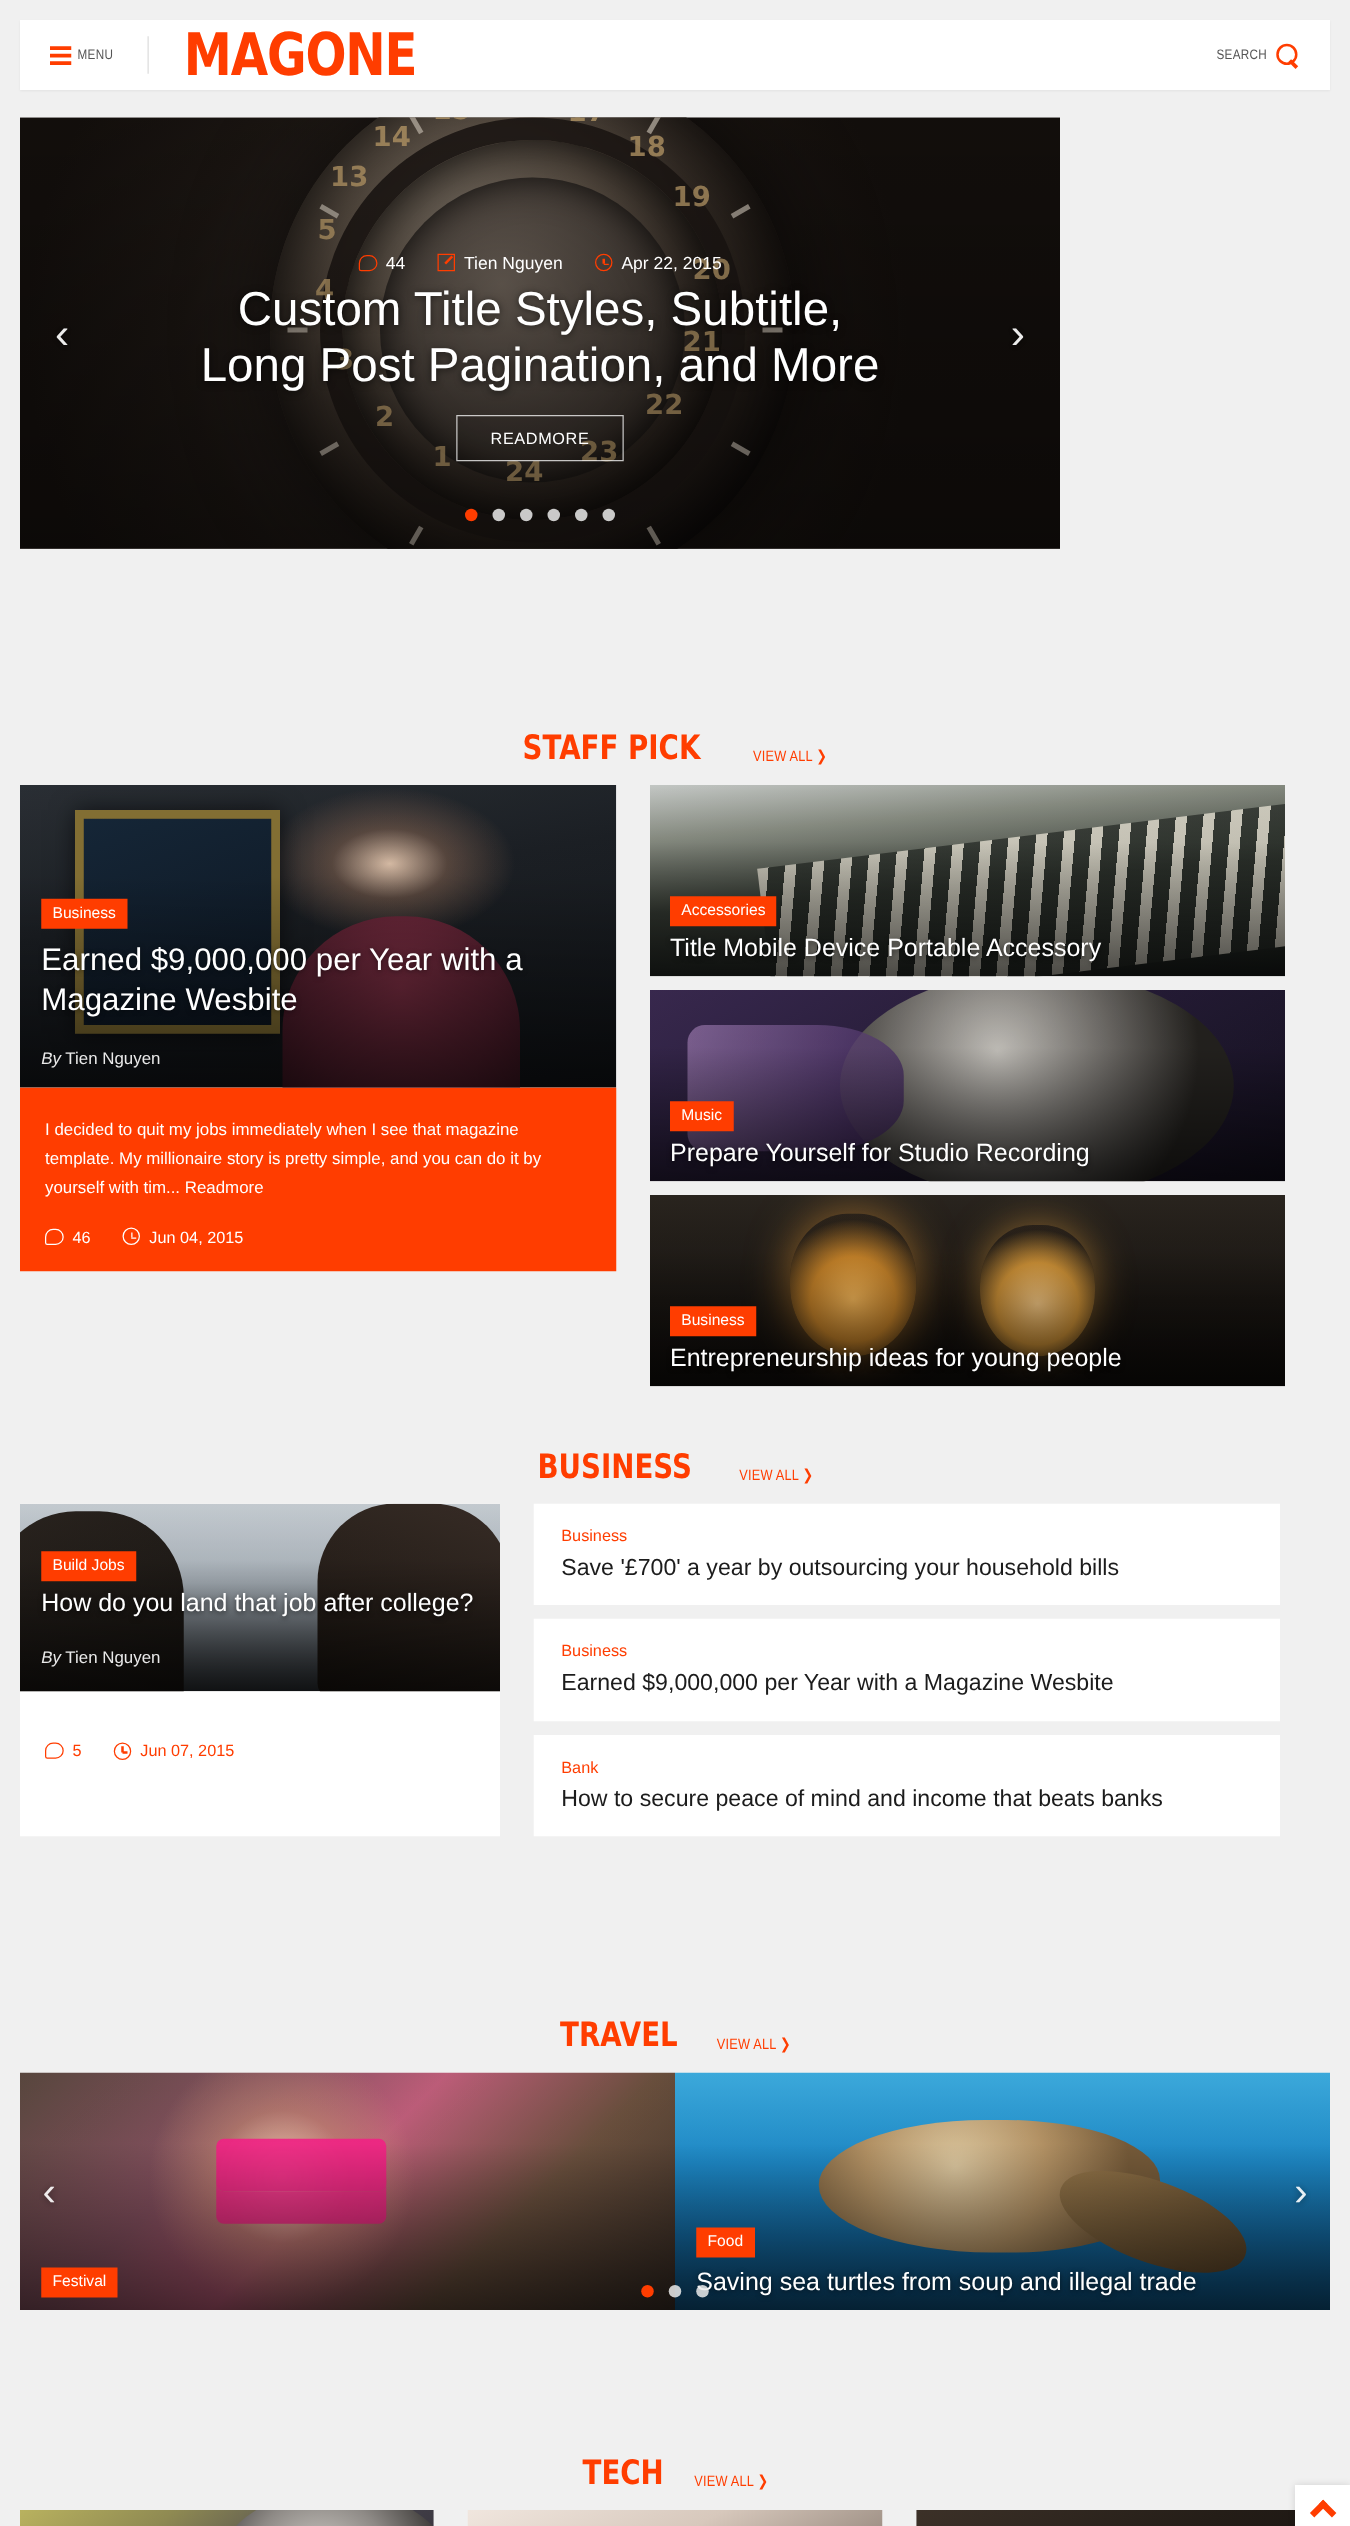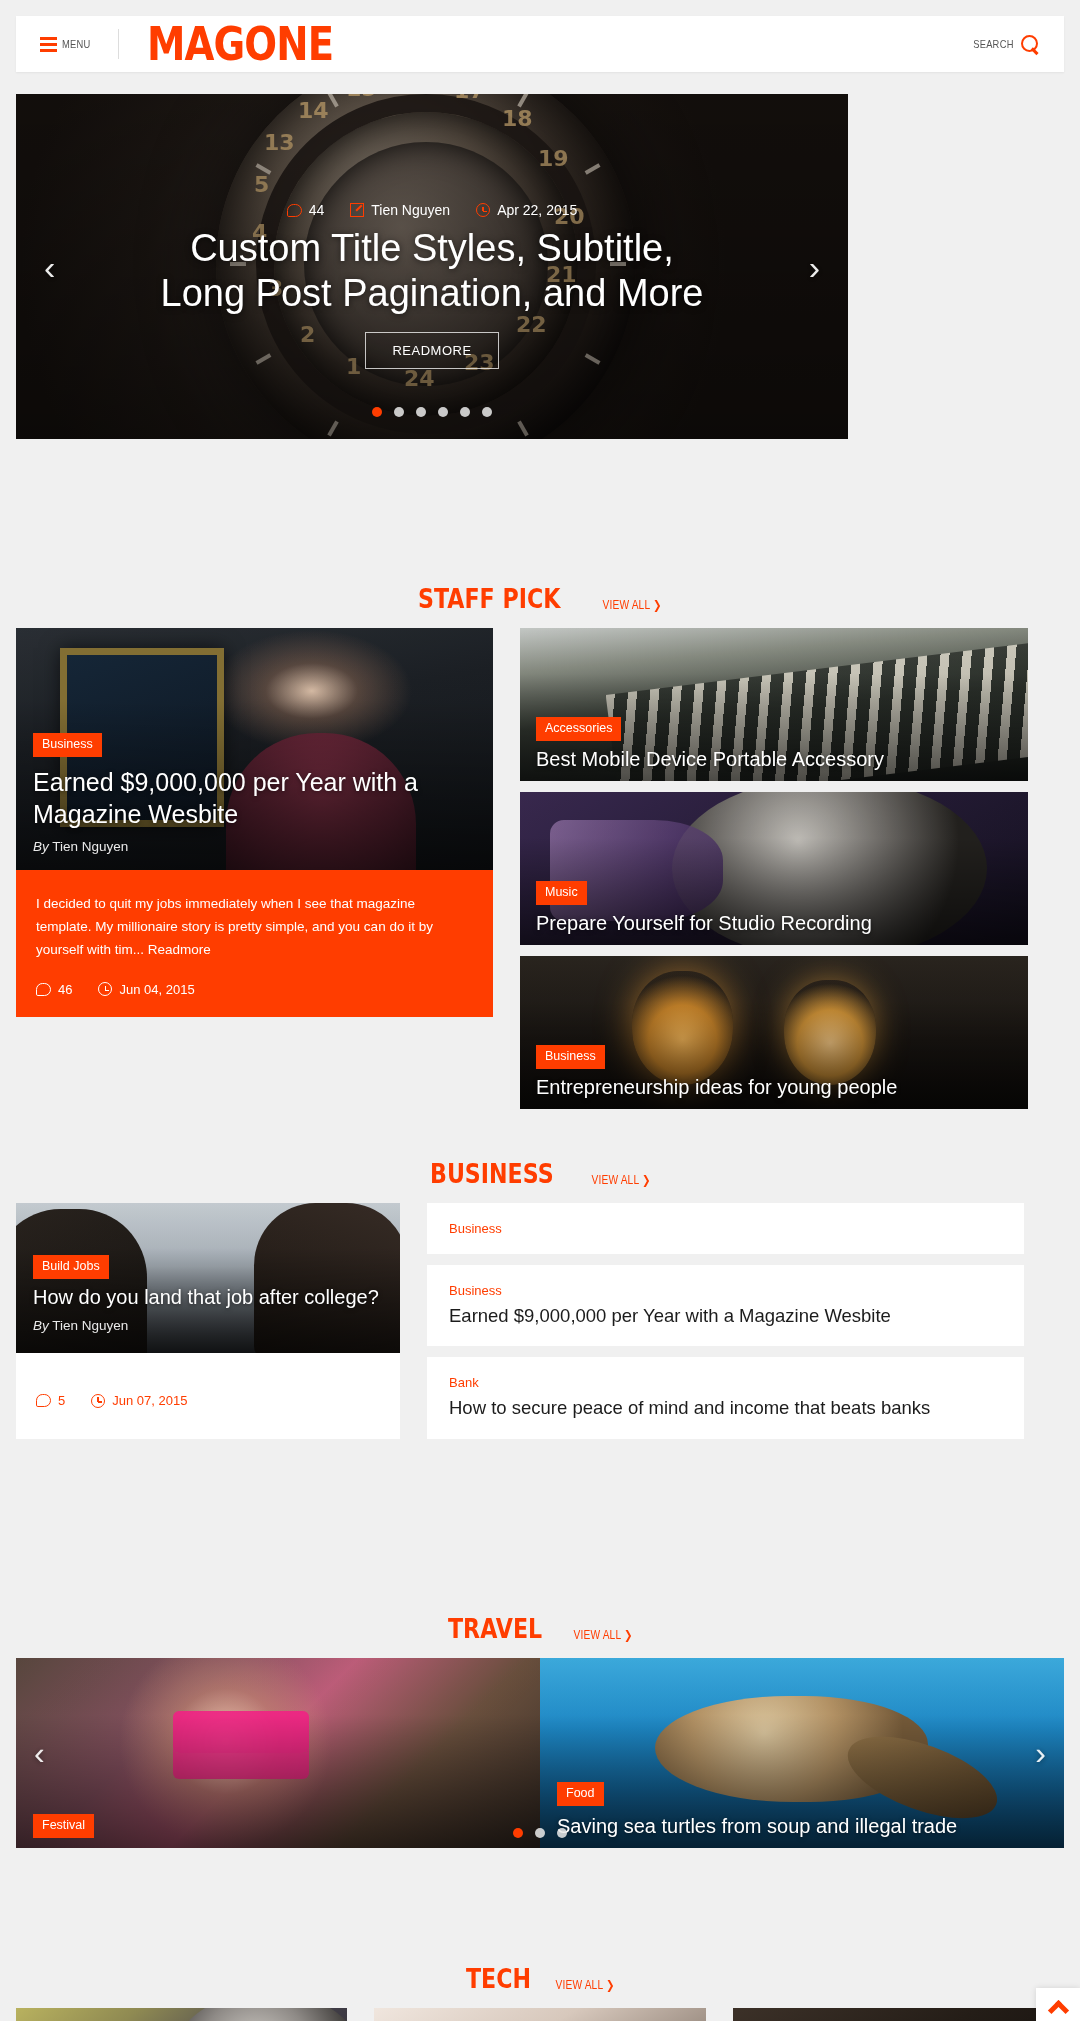--- a/index.html
+++ b/index.html
@@ -170,21 +170,21 @@
   .ovl-grad { position:absolute; inset:0; background:linear-gradient(180deg,rgba(0,0,0,.06) 30%,rgba(0,0,0,.62) 100%); }
   .cat-badge {
     display:inline-block; background:#ff3d00; color:#fff; font-size:12.5px;
     padding: 4px 9px; line-height:1.25;
   }
   .sp-hero-text { position:absolute; left:17px; right:17px; bottom:0; z-index:3; }
   .sp-hero-title {
     color:#fff; font-size:25px; font-weight:normal; line-height:1.28; margin-top:9px;
     text-shadow:0 1px 4px rgba(0,0,0,.5);
   }
-  .byline { color:#e9e9e9; font-size:13.5px; margin:9px 0 16px; }
+  .byline { color:#e9e9e9; font-size:13.5px; margin:23px 0 16px; }
   .byline i { font-style:italic; }
   .sp-excerpt { background:#ff3d00; color:#fff; padding: 22px 20px 20px; }
   .sp-excerpt p { font-size:13.5px; line-height:1.72; }
   .sp-excerpt .rm { color:#fff; }
   .sp-meta { display:flex; gap:26px; margin-top:20px; font-size:13px; align-items:center; }
   .sp-meta .mi { display:flex; align-items:center; gap:7px; }
 
   .sp-side { width: 508px; display:flex; flex-direction:column; gap:11px; }
   .sp-card { position:relative; height: 153px; overflow:hidden; }
   .sp-card .ct { position:absolute; left:16px; right:16px; bottom:10px; z-index:3; }
@@ -490,21 +490,21 @@
           </div>
         </div>
       </div>
 
       <div class="sp-side">
         <div class="sp-card">
           <div class="img-typewriter"></div>
           <div class="ovl-grad"></div>
           <div class="ct">
             <span class="cat-badge">Accessories</span>
-            <div class="sp-card-title">Best Mobile Device Portable Accessory</div>
+            <div class="sp-card-title">Title Mobile Device Portable Accessory</div>
           </div>
         </div>
         <div class="sp-card">
           <div class="img-headphones"></div>
           <div class="ovl-grad"></div>
           <div class="ct">
             <span class="cat-badge">Music</span>
             <div class="sp-card-title">Prepare Yourself for Studio Recording</div>
           </div>
         </div>
@@ -551,20 +551,21 @@
               <span class="ic ic-clock"></span>
               <span>Jun 07, 2015</span>
             </span>
           </div>
         </div>
       </div>
 
       <div class="bs-side">
         <div class="bs-item">
           <div class="cat">Business</div>
+          <div class="ttl">Save '£700' a year by outsourcing your household bills</div>
         </div>
         <div class="bs-item">
           <div class="cat">Business</div>
           <div class="ttl">Earned $9,000,000 per Year with a Magazine Wesbite</div>
         </div>
         <div class="bs-item">
           <div class="cat">Bank</div>
           <div class="ttl">How to secure peace of mind and income that beats banks</div>
         </div>
       </div>

